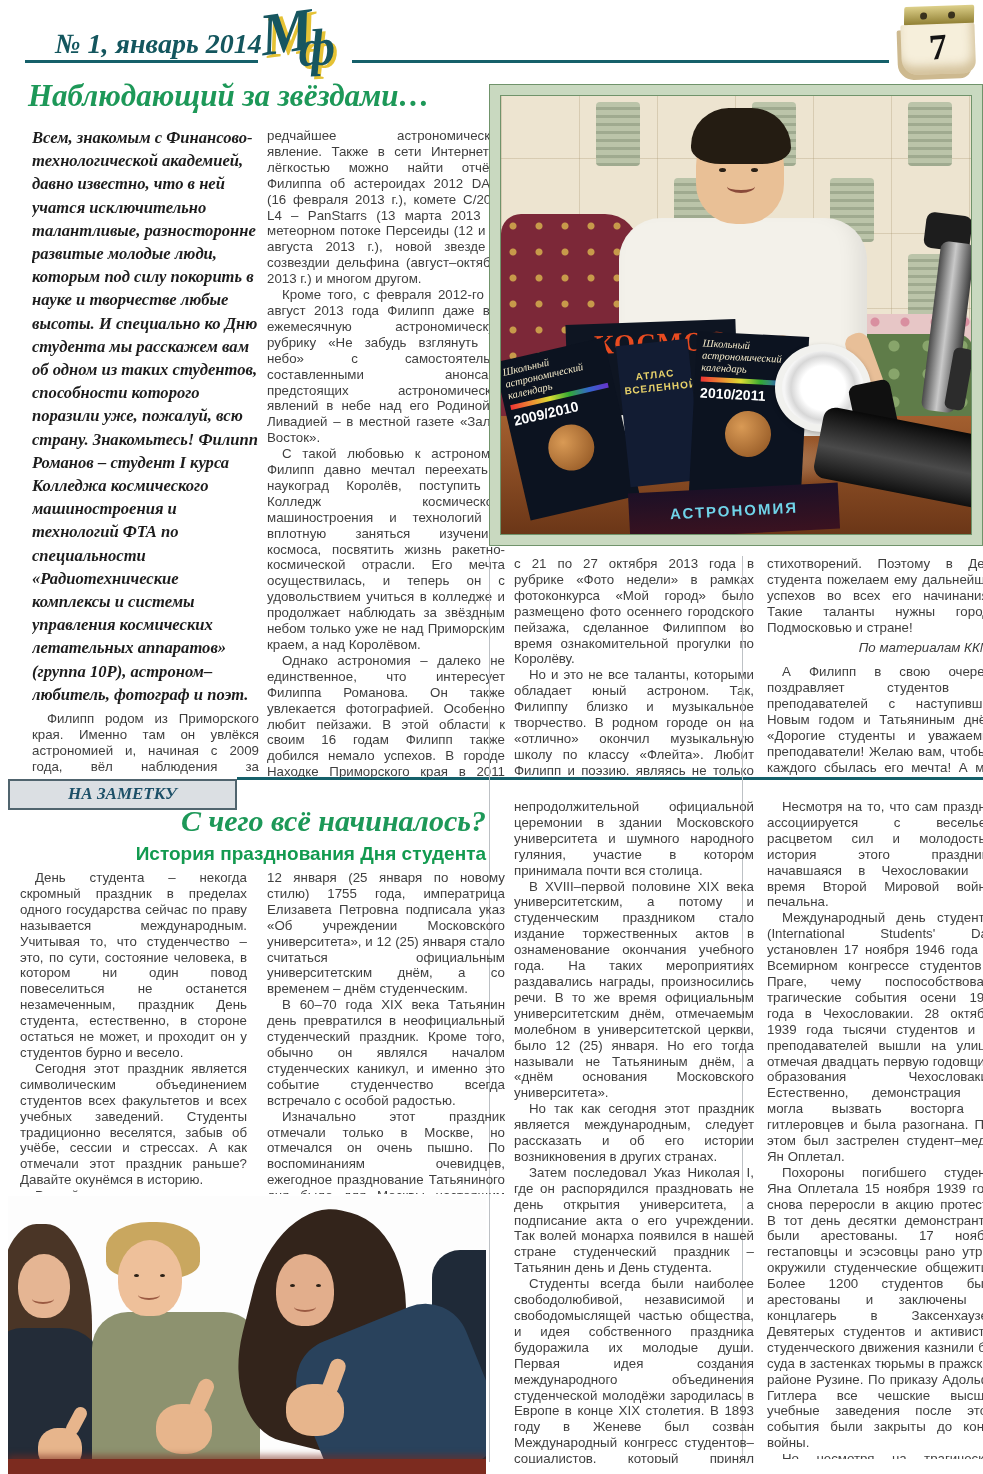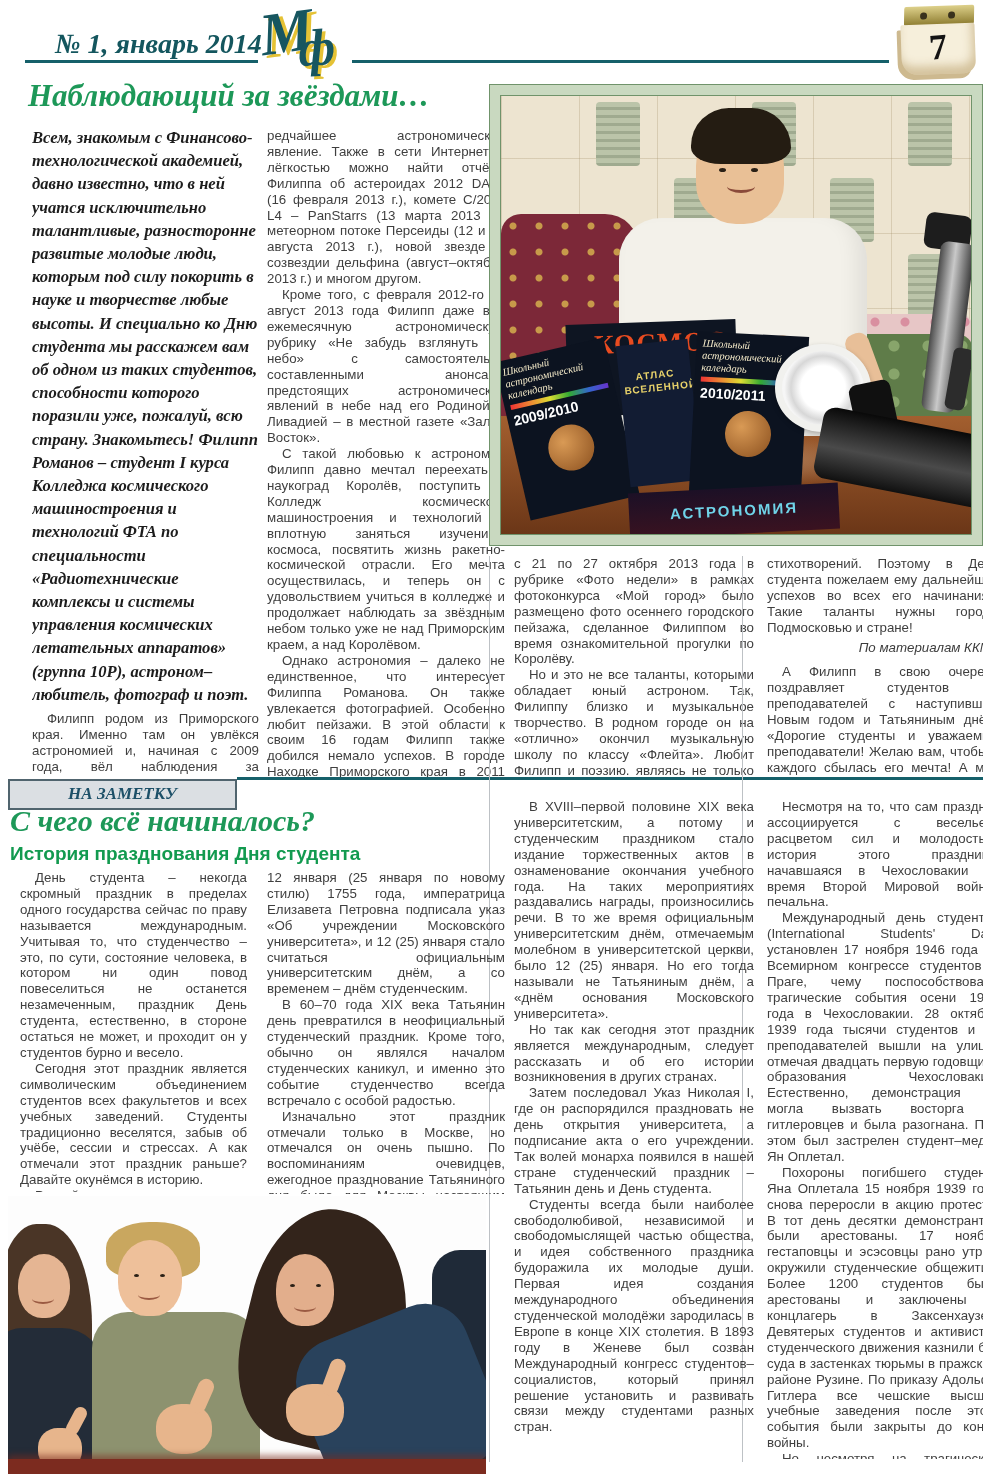--- a/index.html
+++ b/index.html
@@ -53,21 +53,21 @@
   .a1c1 .para { margin-top:5px; }
   
   .rule2 { left:237px; top:777px; width:746px; }
   .vrule { position:absolute; width:1px; background:#bdc1c5; top:556px; height:906px; }
   .vr1 { left:489px; } .vr2 { left:742px; }
   .notebox { position:absolute; left:8px; top:779px; width:229px; height:31px;
     background:#dbdfe3; border:2px solid #50646e; text-align:center;
     font-family:"Liberation Serif",serif; font-style:italic; font-weight:bold;
     font-size:17px; line-height:26px; color:#1d5068; }
   
-  .title2wrap { position:absolute; left:10px; top:804px; width:476px; text-align:left; }
+  .title2wrap { position:absolute; left:10px; top:804px; width:476px; text-align:right; }
   .title2 { font-family:"Liberation Serif",serif; font-style:italic; font-weight:bold;
     font-size:30px; color:#1d9858; }
   .subtitle2 { margin-top:5px; font-family:"Liberation Sans",sans-serif; font-weight:bold;
     font-size:19px; color:#129a4f; }
   .a2c1 { left:0;  top:870px; width:227px; height:322px; }
   .a2c2 { left:247px; top:870px; width:238px; height:324px; }
   .a2c3 { left:494px; top:799px; width:240px; height:664px; }
   .a2c4 { left:747px; top:799px; width:232px; height:660px; }
   
   .photo1 { position:absolute; left:489px; top:84px; width:494px; height:462px;
@@ -290,20 +290,21 @@
       <p class="para ind">День студента – некогда скромный праздник в пределах одного государства сейчас по праву называется международным. Учитывая то, что студенчество – это, по сути, состояние человека, в котором ни один повод повеселиться не останется незамеченным, праздник День студента, естественно, в стороне остаться не может, и проходит он у студентов бурно и весело.</p>
       <p class="para ind">Сегодня этот праздник является символическим объединением студентов всех факультетов и всех учебных заведений. Студенты традиционно веселятся, забыв об учёбе, сессии и стрессах. А как отмечали этот праздник раньше? Давайте окунёмся в историю.</p>
       <p class="para ind">Российские студенты отмечают День студента 25 января. Это связано с тем, что именно в Татьянин день,</p>
     </div>
   <div class="col a2c2">
       <p class="para">12 января (25 января по новому стилю) 1755 года, императрица Елизавета Петровна подписала указ «Об учреждении Московского университета», и 12 (25) января стало считаться официальным университетским днём, а со временем – днём студенческим.</p>
       <p class="para ind">В 60–70 года XIX века Татьянин день превратился в неофициальный студенческий праздник. Кроме того, обычно он являлся началом студенческих каникул, и именно это событие студенчество всегда встречало с особой радостью.</p>
       <p class="para ind">Изначально этот праздник отмечали только в Москве, но отмечался он очень пышно. По воспоминаниям очевидцев, ежегодное празднование Татьяниного дня было для Москвы настоящим событием. Оно состояло из двух частей:</p>
     </div>
   <div class="col a2c3">
+      <p class="para">непродолжительной официальной церемонии в здании Московского университета и шумного народного гуляния, участие в котором принимала почти вся столица.</p>
       <p class="para ind">В XVIII–первой половине XIX века университетским, а потому и студенческим праздником стало издание торжественных актов в ознаменование окончания учебного года. На таких мероприятиях раздавались награды, произносились речи. В то же время официальным университетским днём, отмечаемым молебном в университетской церкви, было 12 (25) января. Но его тогда называли не Татьяниным днём, а «днём основания Московского университета».</p>
       <p class="para ind">Но так как сегодня этот праздник является международным, следует рассказать и об его истории возникновения в других странах.</p>
       <p class="para ind">Затем последовал Указ Николая I, где он распорядился праздновать не день открытия университета, а подписание акта о его учреждении. Так волей монарха появился в нашей стране студенческий праздник – Татьянин день и День студента.</p>
       <p class="para ind">Студенты всегда были наиболее свободолюбивой, независимой и свободомыслящей частью общества, и идея собственного праздника будоражила их молодые души. Первая идея создания международного объединения студенческой молодёжи зародилась в Европе в конце XIX столетия. В 1893 году в Женеве был созван Международный конгресс студентов–социалистов, который принял решение установить и развивать связи между студентами разных стран.</p>
     </div>
   <div class="col a2c4">
       <p class="para ind">Несмотря на то, что сам праздник ассоциируется с весельем, расцветом сил и молодостью, история этого праздника, начавшаяся в Чехословакии во время Второй Мировой войны, печальна.</p>
       <p class="para ind">Международный день студентов (International Students' Day) установлен 17 ноября 1946 года на Всемирном конгрессе студентов в Праге, чему поспособствовали трагические события осени 1939 года в Чехословакии. 28 октября 1939 года тысячи студентов и их преподавателей вышли на улицы, отмечая двадцать первую годовщину образования Чехословакии. Естественно, демонстрация не могла вызвать восторга у гитлеровцев и была разогнана. При этом был застрелен студент–медик Ян Оплетал.</p>
       <p class="para ind">Похороны погибшего студента Яна Оплетала 15 ноября 1939 года снова переросли в акцию протеста. В тот день десятки демонстрантов были арестованы. 17 ноября гестаповцы и эсэсовцы рано утром окружили студенческие общежития. Более 1200 студентов были арестованы и заключены в концлагерь в Заксенхаузен. Девятерых студентов и активистов студенческого движения казнили без суда в застенках тюрьмы в пражском районе Рузине. По приказу Адольфа Гитлера все чешские высшие учебные заведения после этого события были закрыты до конца войны.</p>
       <p class="para ind">Но несмотря на трагическое начало существования праздника студенчества в Европе, сегодня он объединяет студентов всего мира, и они в едином порыве отмечают праздник весело и шумно!</p>

